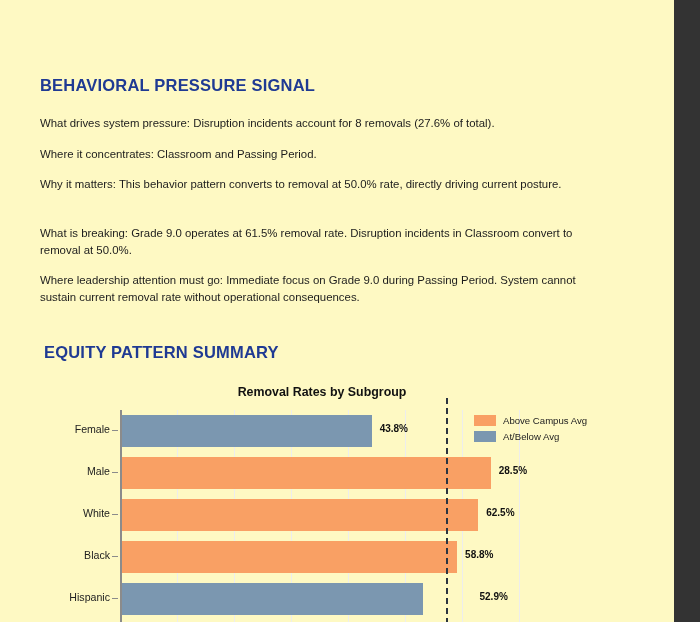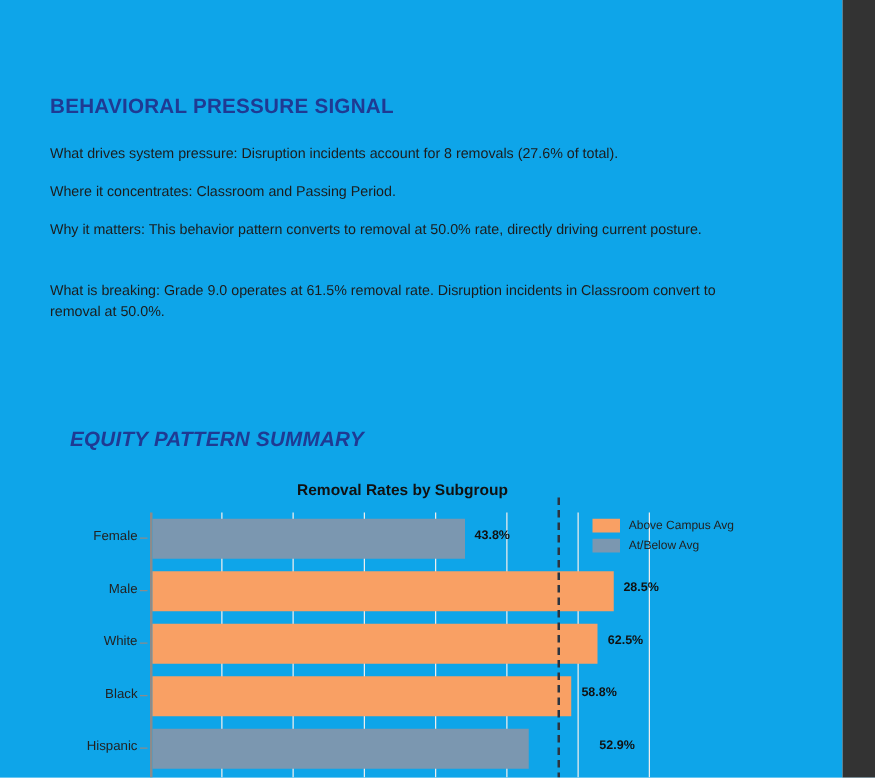--- a/index.html
+++ b/index.html
@@ -12,21 +12,21 @@
     height: 622px;
     overflow: hidden;
     font-family: "Liberation Sans", sans-serif;
     position: relative;
   }
   #page {
     position: absolute;
     left: 0; top: 0;
     width: 674px;
     height: 622px;
-    background: #0ea5e9;
+    background: #fef9c3;
     overflow: hidden;
   }
   #right-gutter {
     position: absolute;
     left: 674px; top: 0;
     width: 26px;
     height: 622px;
     background: #333333;
   }
   .content {
@@ -48,21 +48,21 @@
     max-width: 545px;
   }
   #sec-behavioral { position: absolute; left: 0; top: 76px; width: 674px; }
   #sec-behavioral .body-text:nth-of-type(1) { margin-top: 20px; }
   #sec-behavioral .body-text + .body-text { margin-top: 14px; }
 
   #sec-toprisk { position: absolute; left: 0; top: 205px; width: 674px; }
   #sec-toprisk .body-text:nth-of-type(1) { margin-top: 20px; }
   #sec-toprisk .body-text + .body-text { margin-top: 14px; }
 
-  #sec-equity { position: absolute; left: 16px; top: 343px; width: 674px; font-style: italic; }
+  #sec-equity { position: absolute; left: 4px; top: 343px; width: 674px; }
 
   
   #chart {
     position: absolute;
     left: 12px;
     top: 376px;
     width: 580px;
     height: 246px;
     overflow: hidden;
   }
@@ -169,20 +169,21 @@
       <h2 class="section-heading">BEHAVIORAL PRESSURE SIGNAL</h2>
       <p class="body-text">What drives system pressure: Disruption incidents account for 8 removals (27.6% of total).</p>
       <p class="body-text">Where it concentrates: Classroom and Passing Period.</p>
       <p class="body-text">Why it matters: This behavior pattern converts to removal at 50.0% rate, directly driving current posture.</p>
     </div>
   </section>
 
   <section id="sec-toprisk">
     <div class="content">
       <p class="body-text">What is breaking: Grade 9.0 operates at 61.5% removal rate. Disruption incidents in Classroom convert to removal at 50.0%.</p>
+      <p class="body-text">Where leadership attention must go: Immediate focus on Grade 9.0 during Passing Period. System cannot sustain current removal rate without operational consequences.</p>
     </div>
   </section>
 
   <section id="sec-equity">
     <div class="content">
       <h2 class="section-heading">EQUITY PATTERN SUMMARY</h2>
     </div>
   </section>
 
   <div id="chart">

